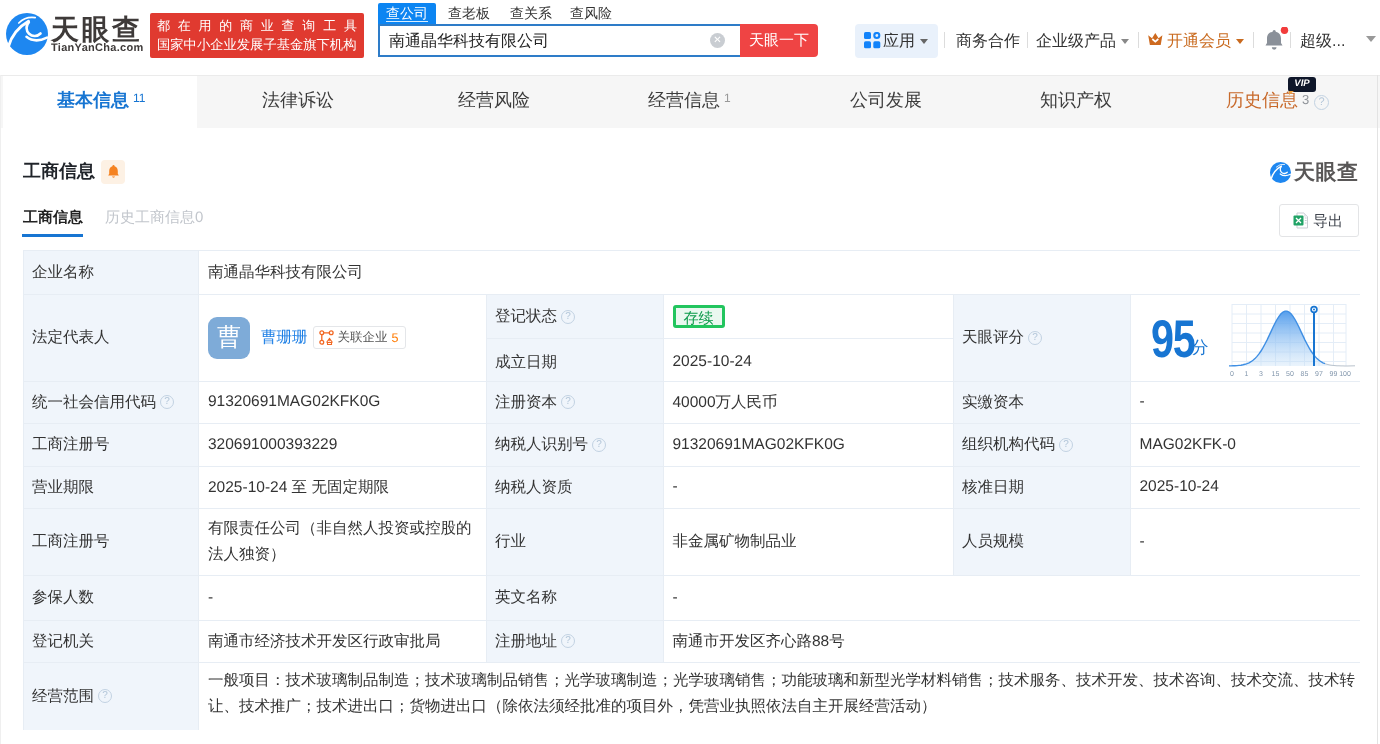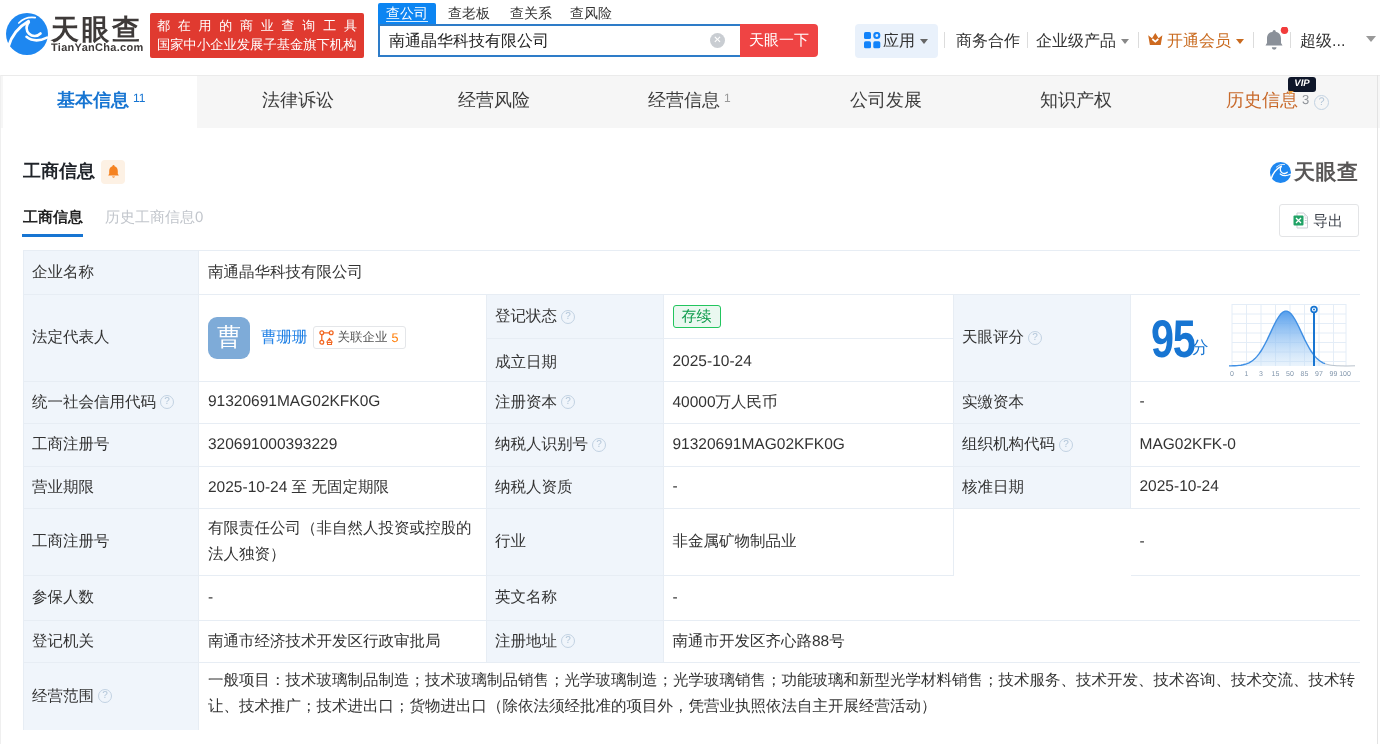--- a/index.html
+++ b/index.html
@@ -150,21 +150,21 @@
               <circle cx="2.8" cy="2.8" r="1.9" fill="none" stroke="#F26722" stroke-width="1.3"></circle>
               <circle cx="12.2" cy="2.8" r="1.9" fill="none" stroke="#F26722" stroke-width="1.3"></circle>
               <circle cx="2.8" cy="12.2" r="1.9" fill="none" stroke="#F26722" stroke-width="1.3"></circle>
               <path d="M4.8 2.8 H10.2 M2.8 4.8 V10.2" stroke="#F26722" stroke-width="1.3"></path>
               <path d="M7.5 12.5 L10.5 8.5 L13.5 12.5 M8.5 12.5 H12.5 V14.5 H8.5 Z M9.7 10.8 H11.3" stroke="#F26722" stroke-width="1.1" fill="none"></path>
             </svg>
           </span>关联企业 <span style="color:#FF7A00;margin-left:4px;">5</span></span>
       </div>
 <div class="cell lab" style="left:463px;top:44.5px;width:176.5px;height:44.0px;">登记状态<span class="q">?</span></div>
 <div class="cell val" style="left:639.5px;top:44.5px;width:290.5px;height:44.0px;">
-        <span style="display:inline-block;height:23px;line-height:21px;padding:0 8px;background:#EAF8F0;border:1px solid #22c55e;border-radius:3px;color:#0B9A4A;font-size:15px;">存续</span>
+        <span style="display:inline-block;height:23px;line-height:21px;padding:0 8px;background:#EAF8F0;border:3px solid #22c55e;border-radius:3px;color:#0B9A4A;font-size:15px;">存续</span>
       </div>
 <div class="cell lab" style="left:463px;top:88.5px;width:176.5px;height:42.5px;padding-top:5px;">成立日期</div>
 <div class="cell val" style="left:639.5px;top:88.5px;width:290.5px;height:42.5px;padding-top:5px;">2025-10-24</div>
 <div class="cell lab" style="left:930px;top:44.5px;width:176.5px;height:86.5px;">天眼评分<span class="q">?</span></div>
 <div class="cell val noR" style="left:1106.5px;top:44.5px;width:229.0px;height:86.5px;">
         <span style="margin-left:11px;font-size:53px;font-weight:bold;color:#1775D2;letter-spacing:-1.5px;transform:scale(0.78,1);transform-origin:0 50%;display:inline-block;margin-top:4px;">95</span>
         <span style="color:#1775D2;font-size:17px;margin:21px 0 0 -15px;">分</span>
         <div id="chart" style="position:absolute;left:98px;top:9px;"><svg width="126" height="74" viewBox="0 0 126 74">
 <defs>
               <linearGradient id="bg1" x1="0" y1="0" x2="0" y2="1">
@@ -222,20 +222,21 @@
 <div class="cell lab" style="left:463px;top:216px;width:176.5px;height:42px;">纳税人资质</div>
 <div class="cell val" style="left:639.5px;top:216px;width:290.5px;height:42px;">-</div>
 <div class="cell lab" style="left:930px;top:216px;width:176.5px;height:42px;">核准日期</div>
 <div class="cell val noR" style="left:1106.5px;top:216px;width:229.0px;height:42px;">2025-10-24</div>
 <div class="cell lab" style="left:0px;top:258px;width:175px;height:67.5px;">工商注册号</div>
 <div class="cell val" style="left:175px;top:258px;width:288px;height:67.5px;">
         <div style="line-height:26px;">有限责任公司（非自然人投资或控股的<br>法人独资）</div>
       </div>
 <div class="cell val" style="left:639.5px;top:258px;width:290.5px;height:67.5px;">非金属矿物制品业</div>
 <div class="cell lab" style="left:463px;top:258px;width:176.5px;height:67.5px;">行业</div>
+<div class="cell lab" style="left:930px;top:258px;width:176.5px;height:67.5px;">人员规模</div>
 <div class="cell val noR" style="left:1106.5px;top:258px;width:229.0px;height:67.5px;">-</div>
 <div class="cell lab" style="left:0px;top:325.5px;width:175px;height:44.5px;">参保人数</div>
 <div class="cell val" style="left:175px;top:325.5px;width:288px;height:44.5px;">-</div>
 <div class="cell lab" style="left:463px;top:325.5px;width:176.5px;height:44.5px;">英文名称</div>
 <div class="cell val noR" style="left:639.5px;top:325.5px;width:696.0px;height:44.5px;">-</div>
 <div class="cell lab" style="left:0px;top:370px;width:175px;height:42px;">登记机关</div>
 <div class="cell val" style="left:175px;top:370px;width:288px;height:42px;">南通市经济技术开发区行政审批局</div>
 <div class="cell lab" style="left:463px;top:370px;width:176.5px;height:42px;">注册地址<span class="q">?</span></div>
 <div class="cell val noR" style="left:639.5px;top:370px;width:696.0px;height:42px;">南通市开发区齐心路88号</div>
 <div class="cell lab noB" style="left:0px;top:412px;width:175px;height:67.5px;">经营范围<span class="q">?</span></div>

